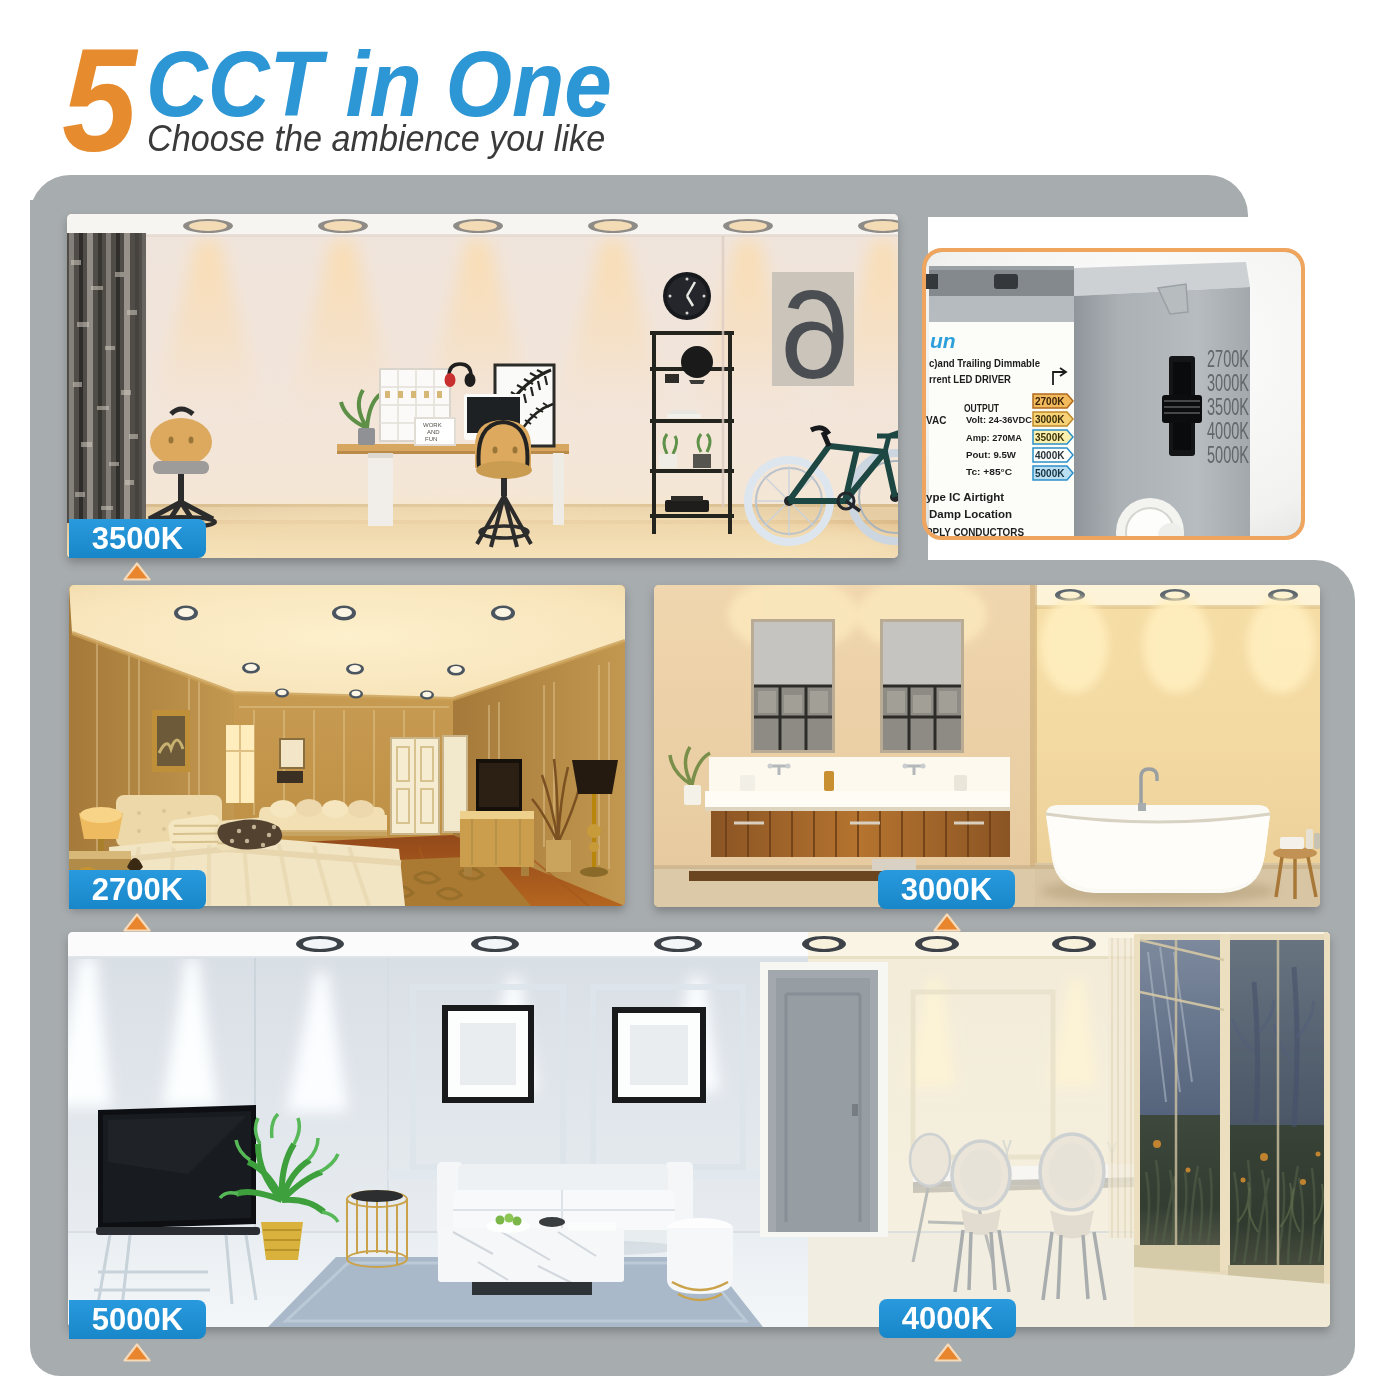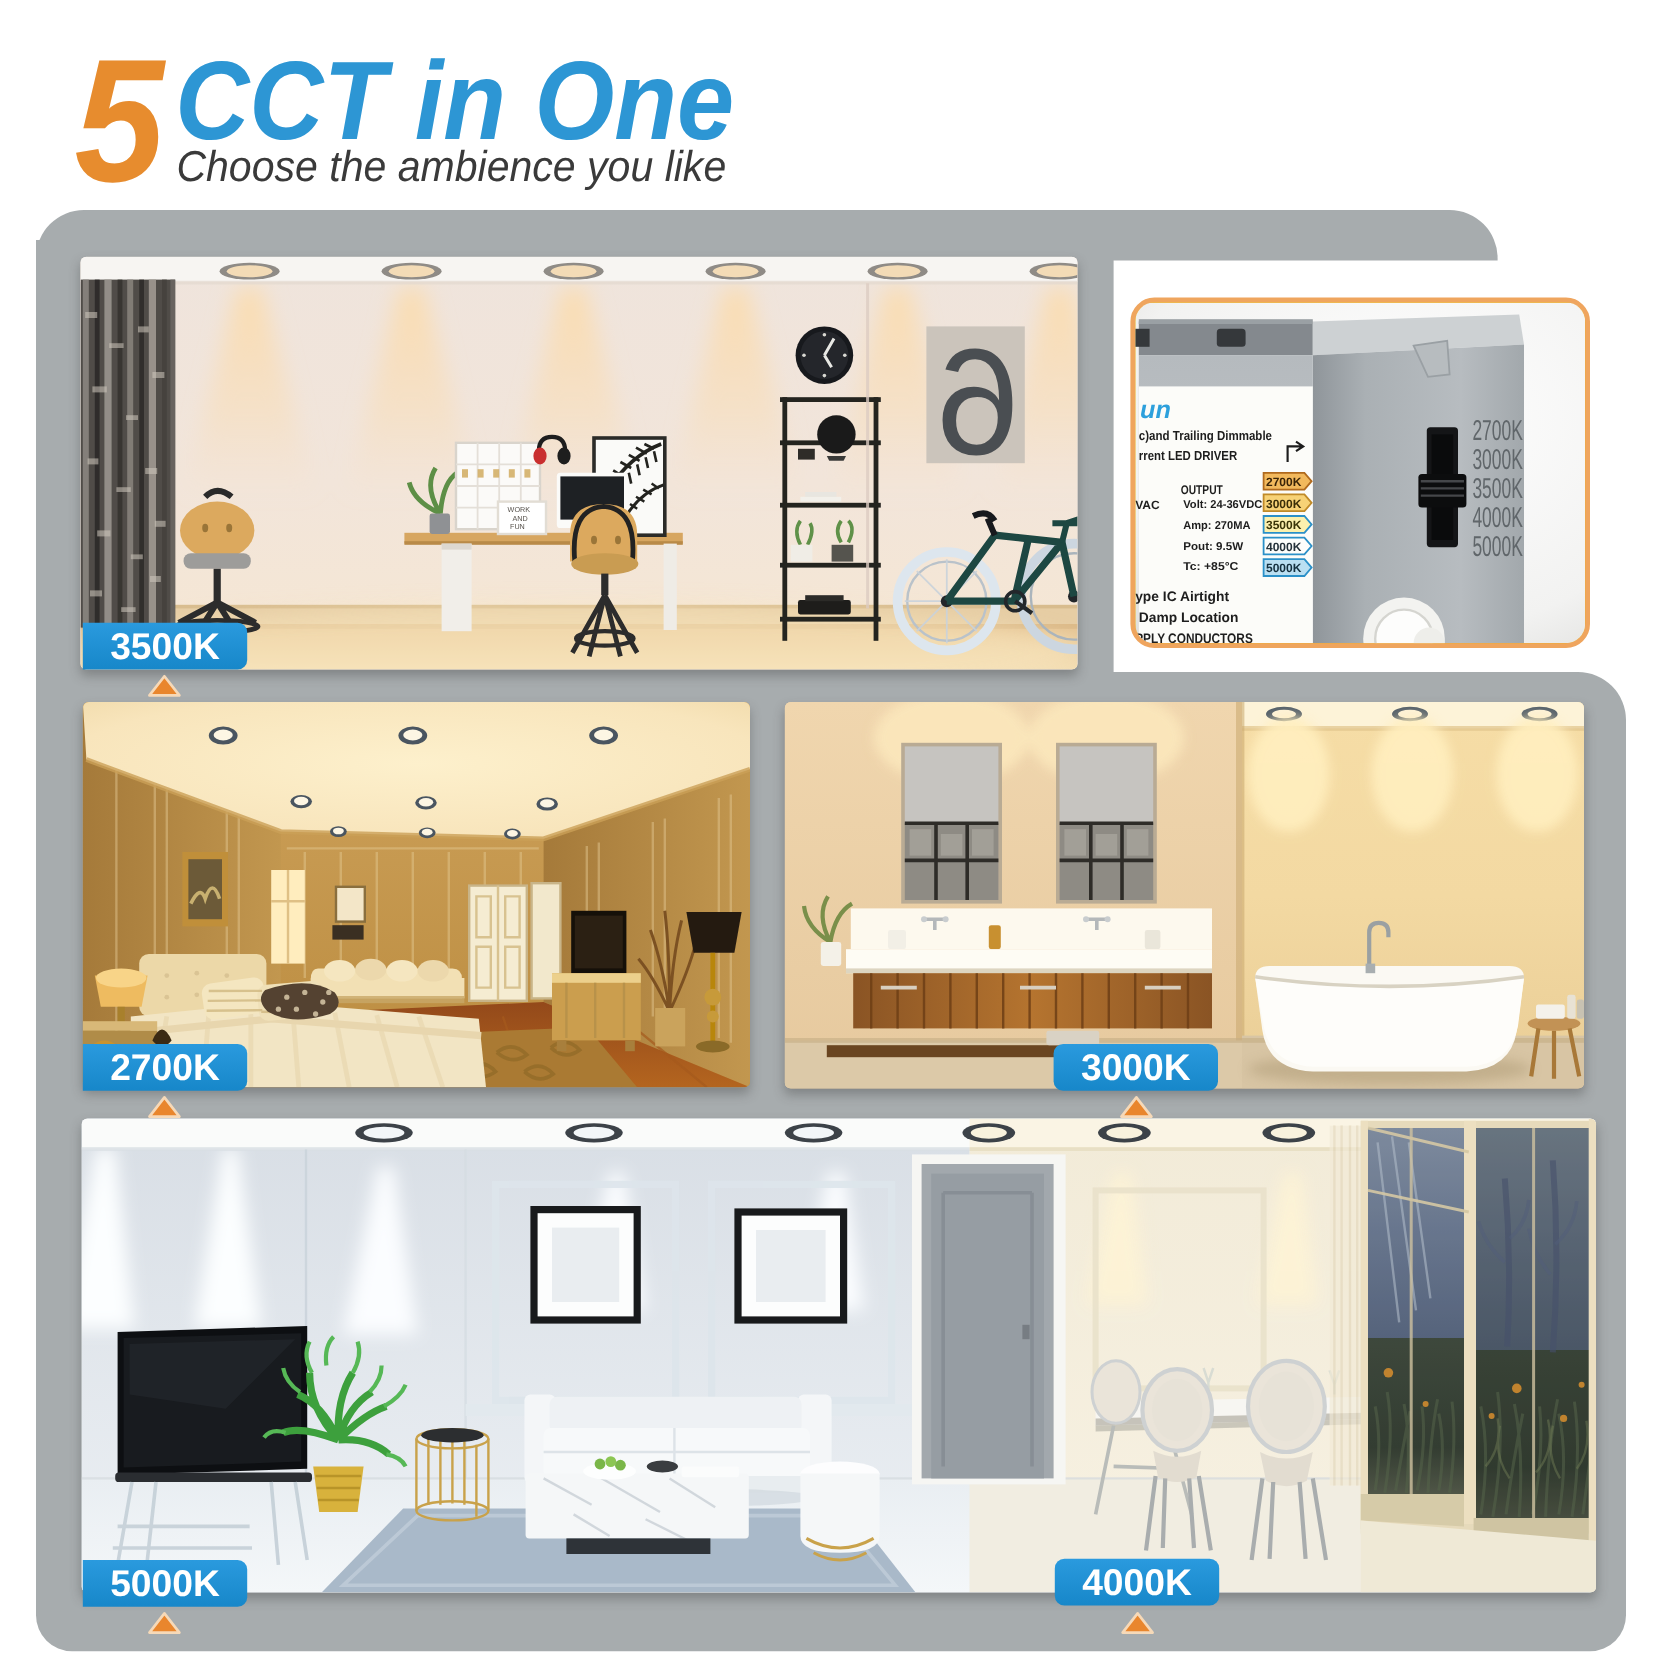--- a/index.html
+++ b/index.html
@@ -242,21 +242,21 @@
 <circle cx="828" cy="283" r="5" fill="#22262a"></circle>
 <path d="M722,287 L762,232 L818,238 L828,283 M762,232 L790,235 M722,287 L778,287 L790,235 M778,287 L818,238" stroke="#1d4742" stroke-width="6"></path>
 <path d="M818,238 L822,222 L834,218 M810,222 h22" stroke="#1d4742" stroke-width="5"></path>
 <path d="M762,232 L756,218 M744,216 q12,-6 18,4" stroke="#17191d" stroke-width="5"></path>
 <circle cx="779" cy="287" r="8" stroke="#23272b" stroke-width="3"></circle>
 <path d="M779,287 l14,10" stroke="#23272b" stroke-width="3.5"></path>
 </g>
 </svg>
 </div>
 
-<div class="photo" style="left:942px;top:248px;width:375px;height:284px;background:#eab308;border:4px solid #efa55e;border-radius:20px;box-shadow:none;">
+<div class="photo" style="left:922px;top:248px;width:375px;height:284px;background:#a16207;border:4px solid #efa55e;border-radius:20px;box-shadow:none;">
 <svg width="375" height="284" viewBox="0 0 375 284">
 <defs>
 <linearGradient id="boxR" x1="0" y1="0" x2="1" y2="0">
  <stop offset="0" stop-color="#8f959a"></stop>
           <stop offset=".25" stop-color="#aab0b4"></stop>
           <stop offset=".7" stop-color="#b7bcc0"></stop>
           <stop offset="1" stop-color="#a2a8ac"></stop>
 </linearGradient>
 <linearGradient id="boxL" x1="0" y1="0" x2="0" y2="1">
  <stop offset="0" stop-color="#b5babe"></stop>

